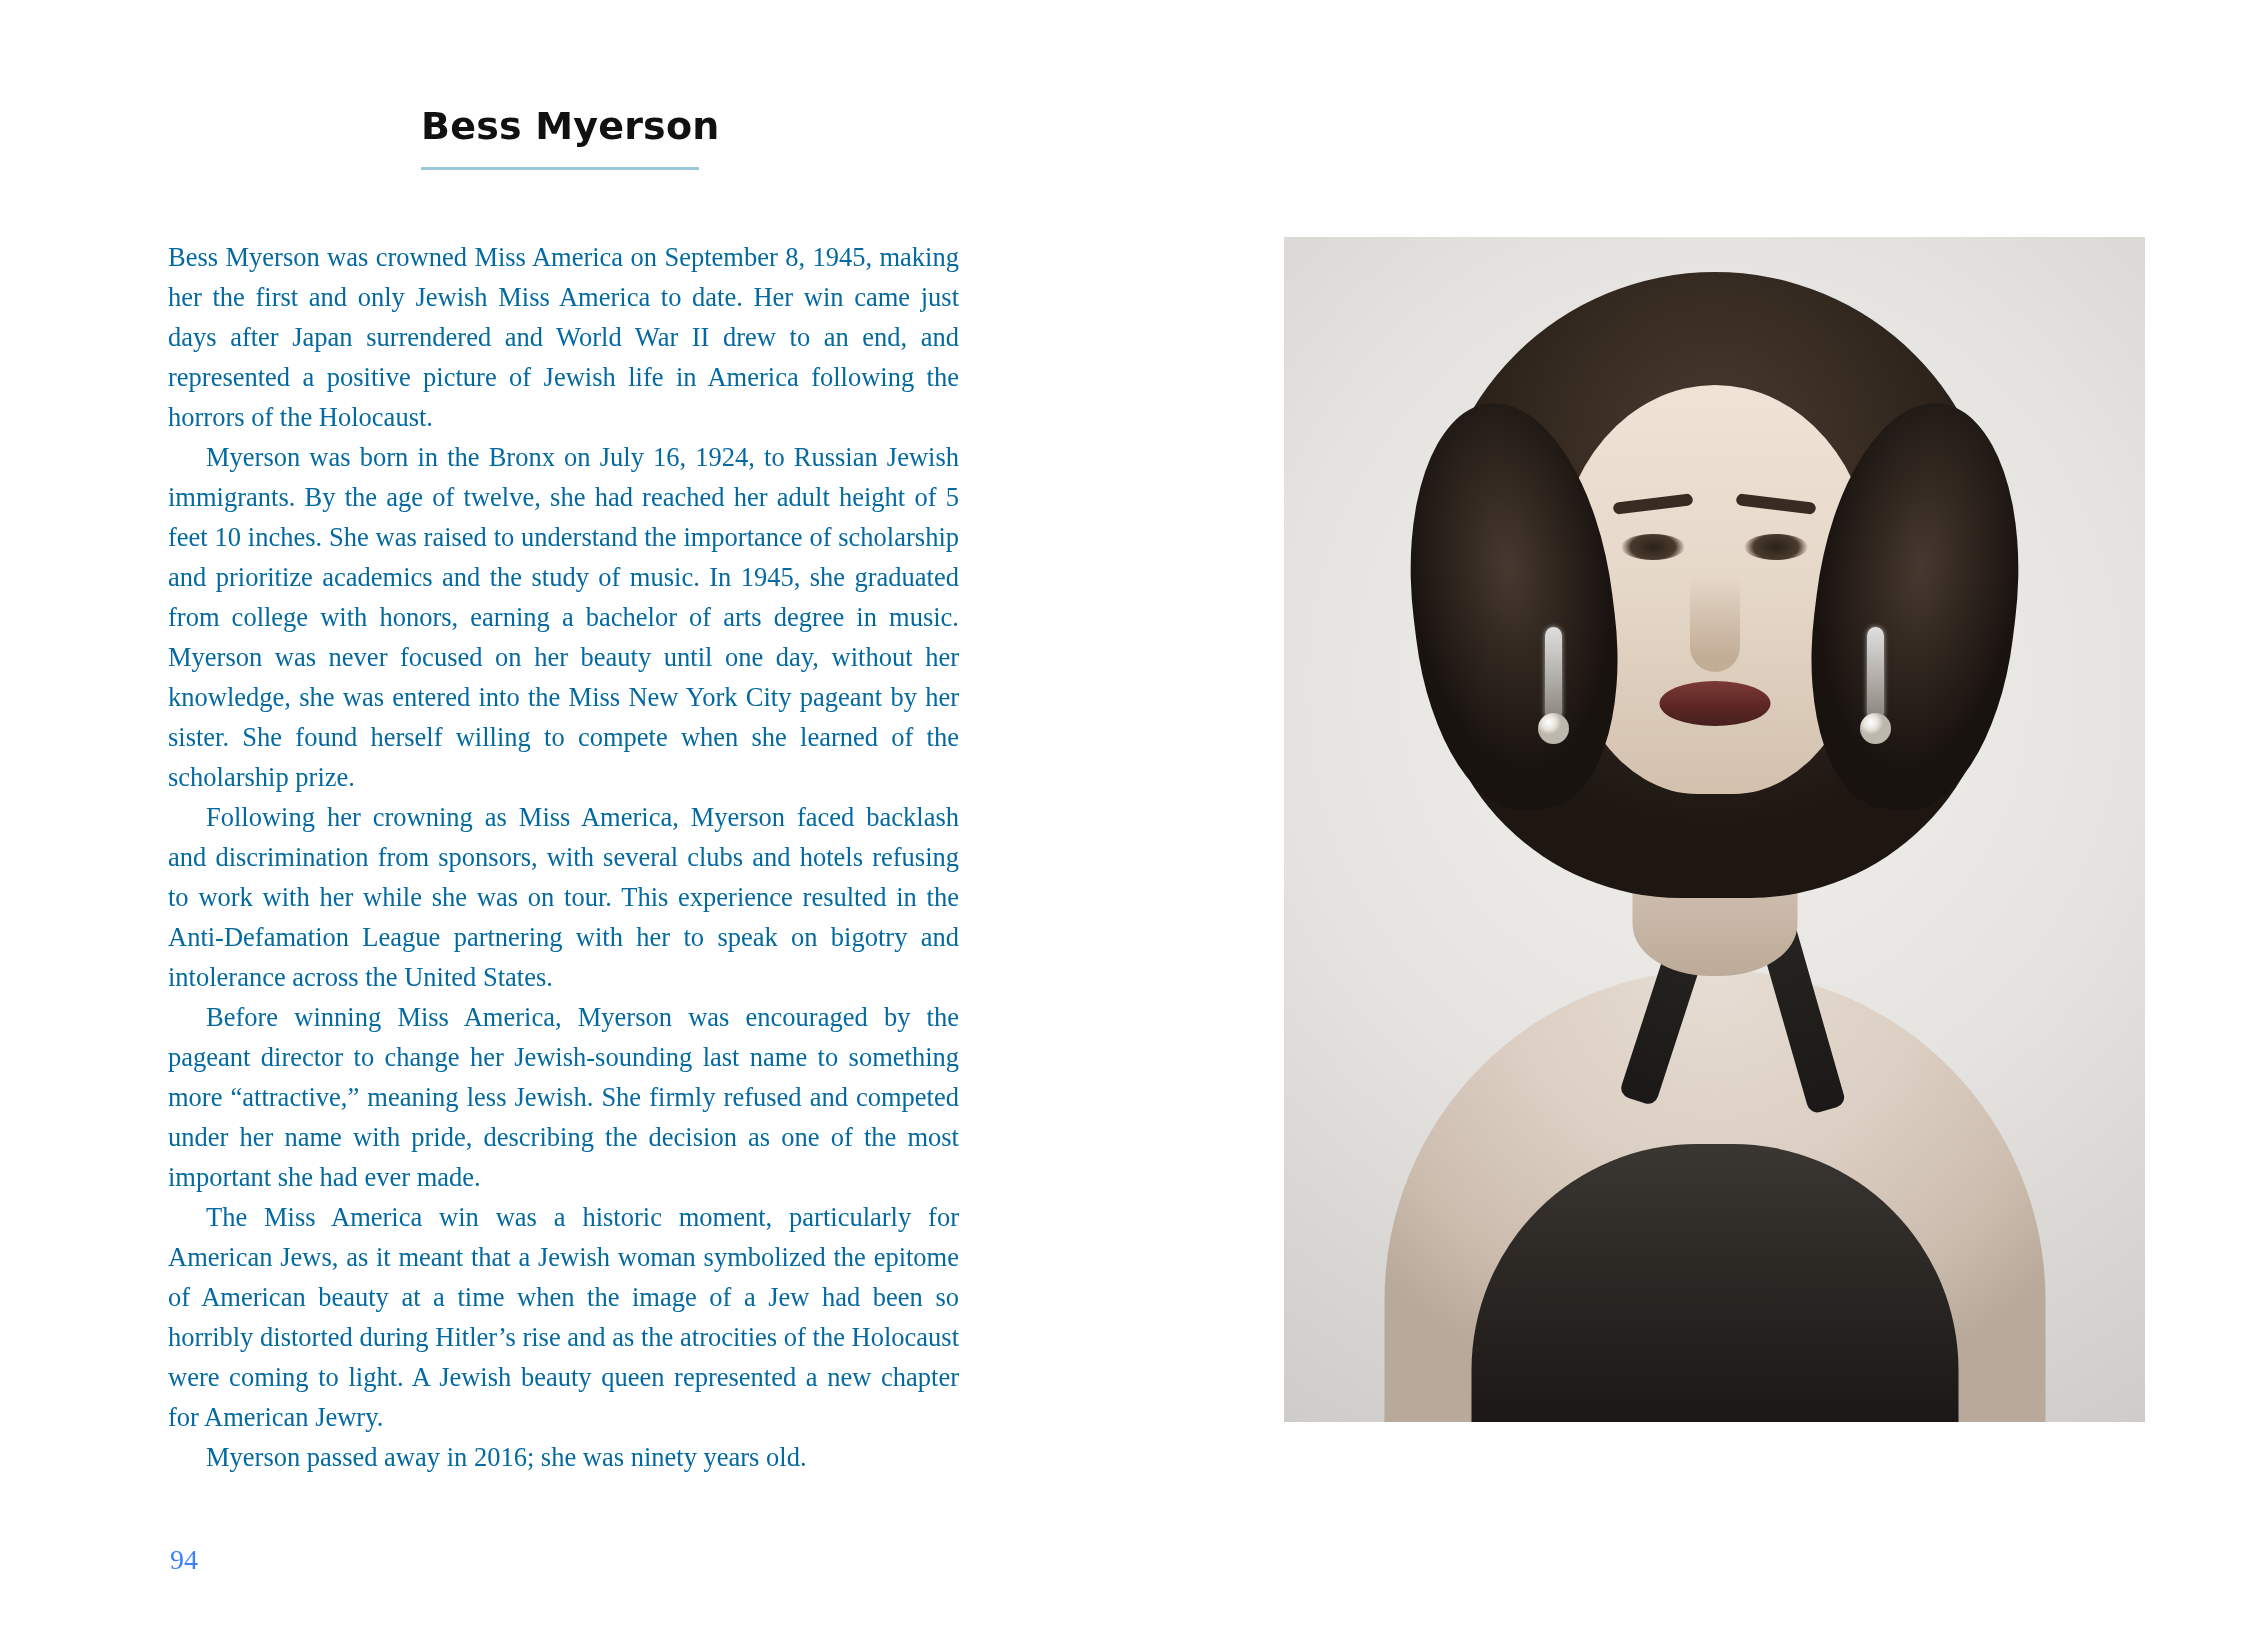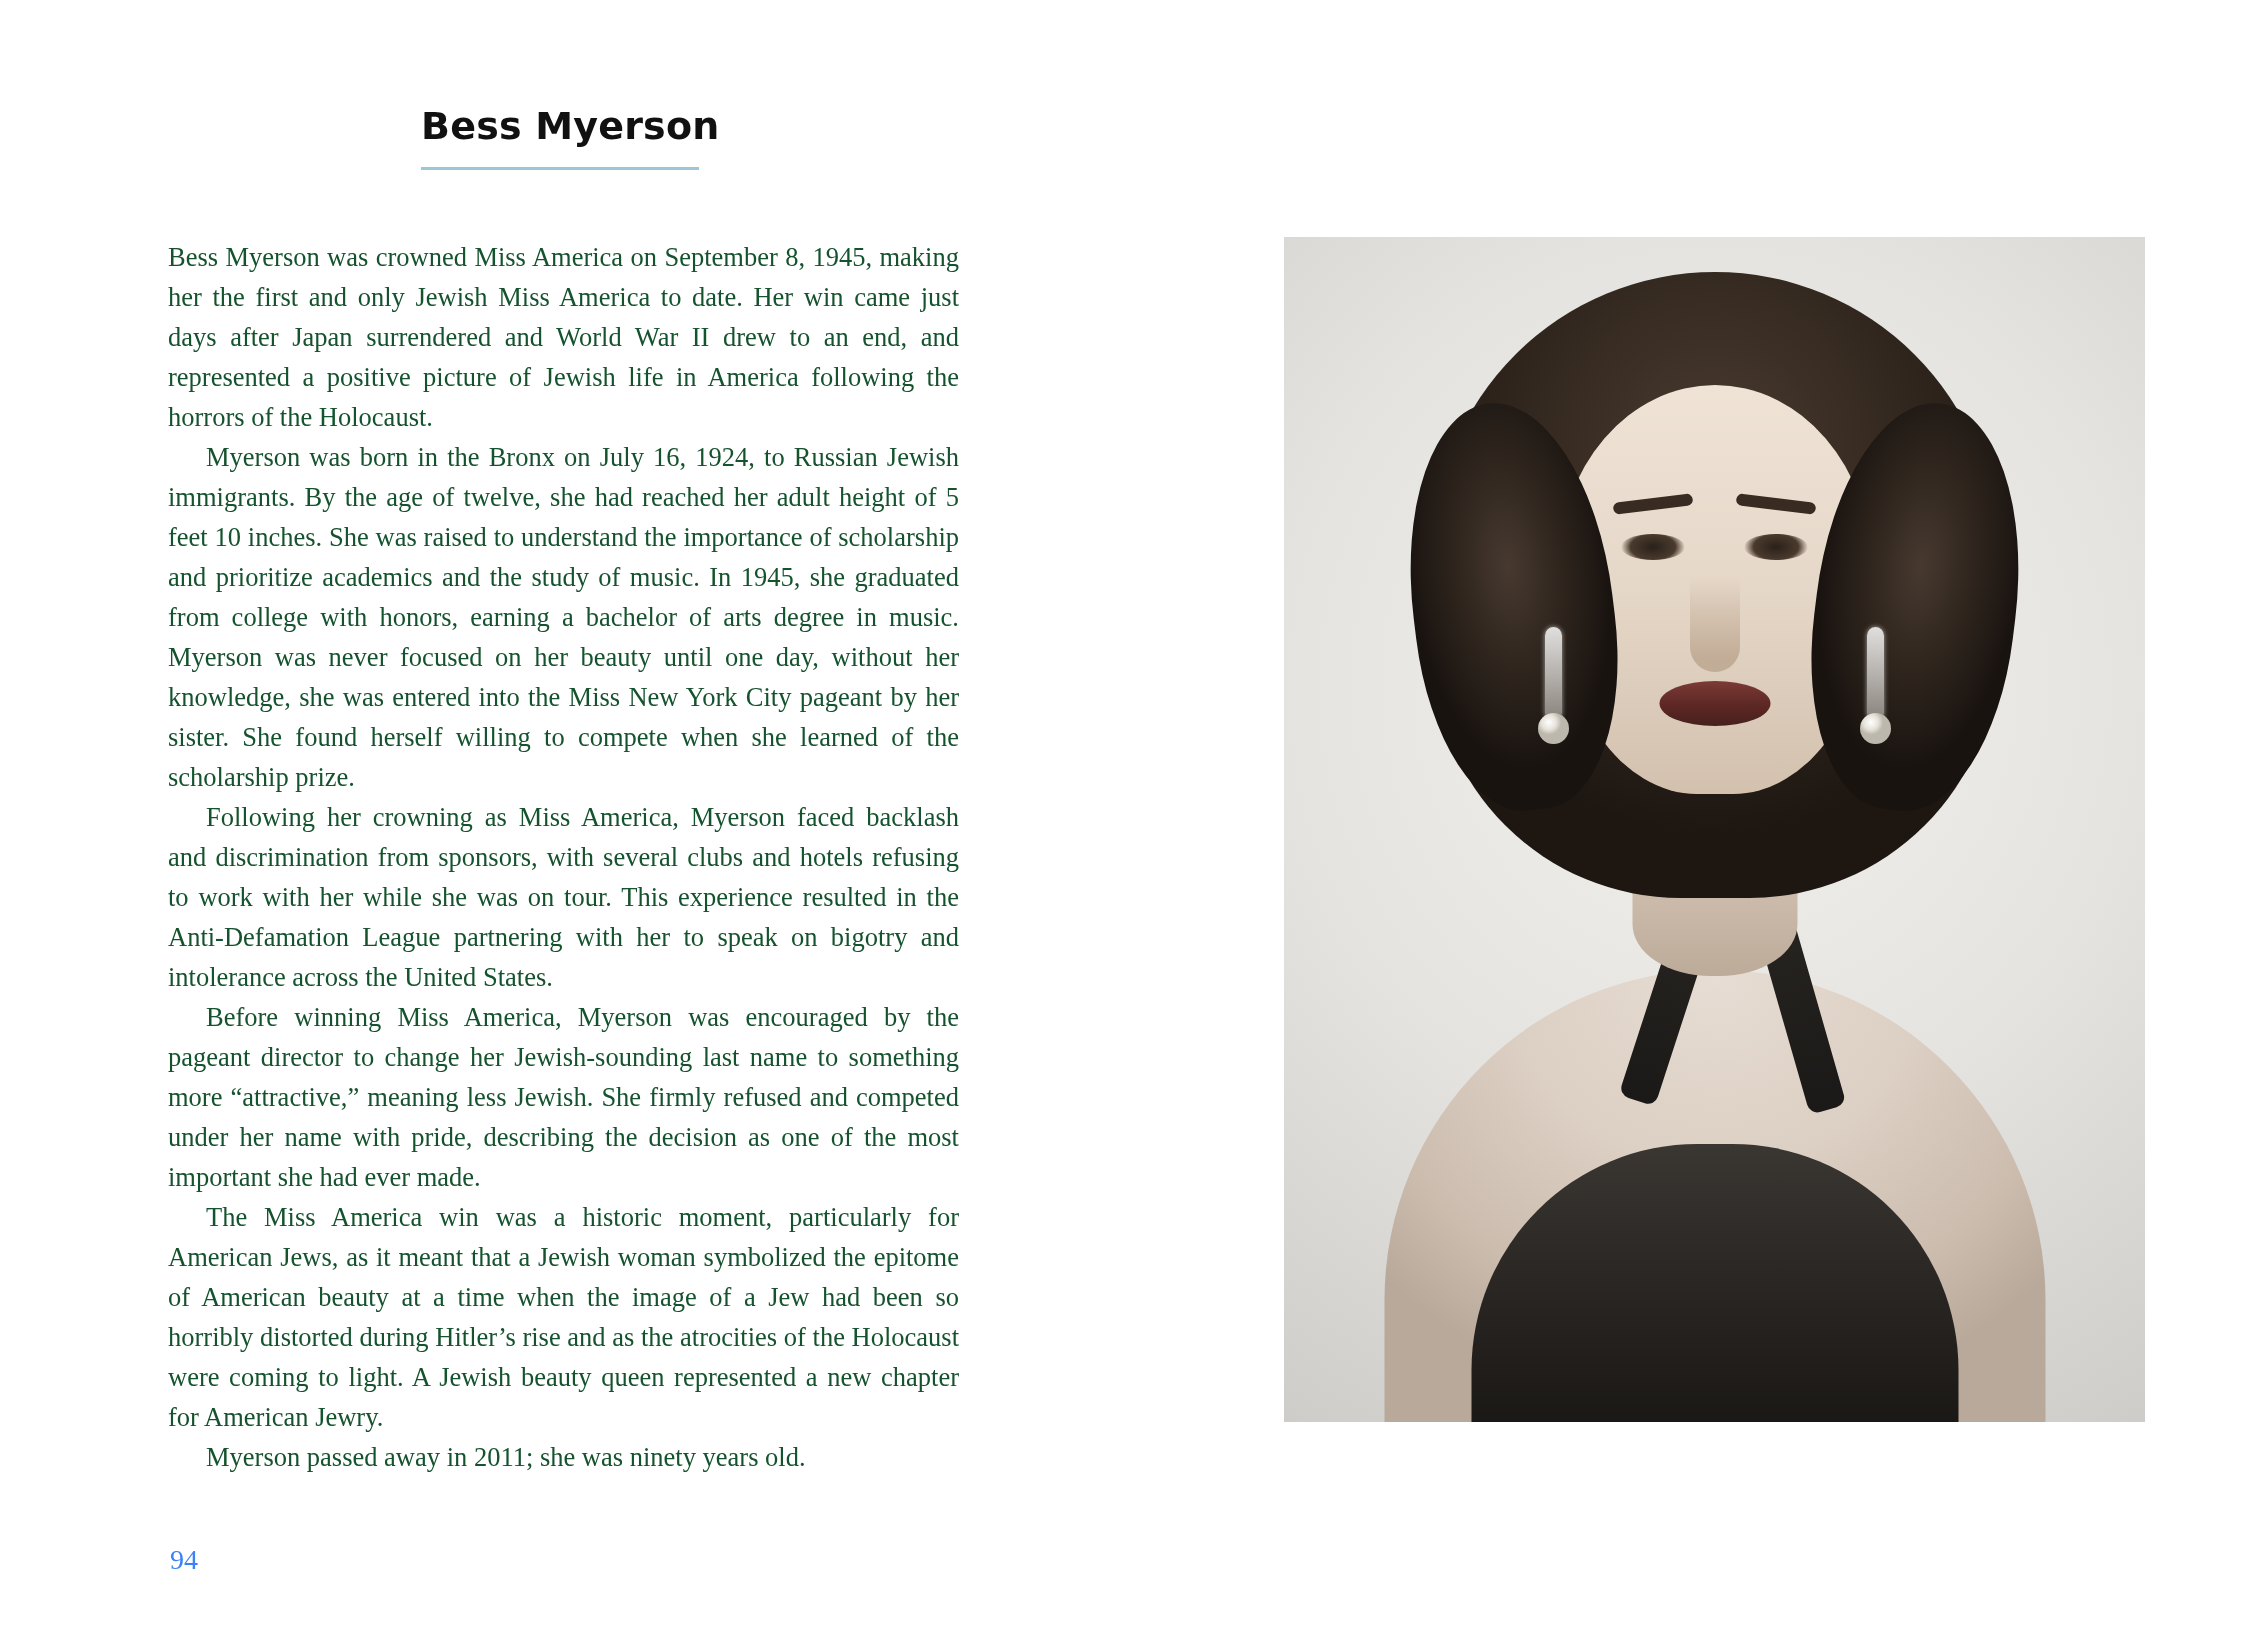--- a/index.html
+++ b/index.html
@@ -52,21 +52,21 @@
     width: 791px;
   }
   .text-col p {
     margin: 0;
     font-size: 26.5px;
     line-height: 40px;
     text-align: justify;
     text-justify: inter-word;
     -webkit-hyphens: none;
     hyphens: none;
-    color: #14532d;
+    color: #0369a1;
   }
   .text-col p + p {
     text-indent: 38px;
   }
 
   
   .photo-frame {
     position: absolute;
     left: 1284px;
     top: 237px;
@@ -256,21 +256,21 @@
     <h1 class="title">Bess Myerson</h1>
     <div class="title-rule"></div>
   </div>
 
   <div class="text-col">
     <p>Bess Myerson was crowned Miss America on September 8, 1945, making her the first and only Jewish Miss America to date. Her win came just days after Japan surrendered and World War II drew to an end, and represented a positive picture of Jewish life in America following the horrors of the Holocaust.</p>
     <p>Myerson was born in the Bronx on July 16, 1924, to Russian Jewish immigrants. By the age of twelve, she had reached her adult height of 5 feet 10 inches. She was raised to understand the importance of scholarship and prioritize academics and the study of music. In 1945, she graduated from college with honors, earning a bachelor of arts degree in music. Myerson was never focused on her beauty until one day, without her knowledge, she was entered into the Miss New York City pageant by her sister. She found herself willing to compete when she learned of the scholarship prize.</p>
     <p>Following her crowning as Miss America, Myerson faced backlash and discrimination from sponsors, with several clubs and hotels refusing to work with her while she was on tour. This experience resulted in the Anti-Defamation League partnering with her to speak on bigotry and intolerance across the United States.</p>
     <p>Before winning Miss America, Myerson was encouraged by the pageant director to change her Jewish-sounding last name to something more “attractive,” meaning less Jewish. She firmly refused and competed under her name with pride, describing the decision as one of the most important she had ever made.</p>
     <p>The Miss America win was a historic moment, particularly for American Jews, as it meant that a Jewish woman symbolized the epitome of American beauty at a time when the image of a Jew had been so horribly distorted during Hitler’s rise and as the atrocities of the Holocaust were coming to light. A Jewish beauty queen represented a new chapter for American Jewry.</p>
-    <p>Myerson passed away in 2011; she was ninety years old.</p>
+    <p>Myerson passed away in 2016; she was ninety years old.</p>
   </div>
 
   <div class="photo-frame">
     <div class="photo">
       <div class="torso"></div>
       <div class="dress-left"></div>
       <div class="strap-a"></div>
       <div class="strap-b"></div>
       <div class="neck-shadow"></div>
       <div class="neck"></div>

